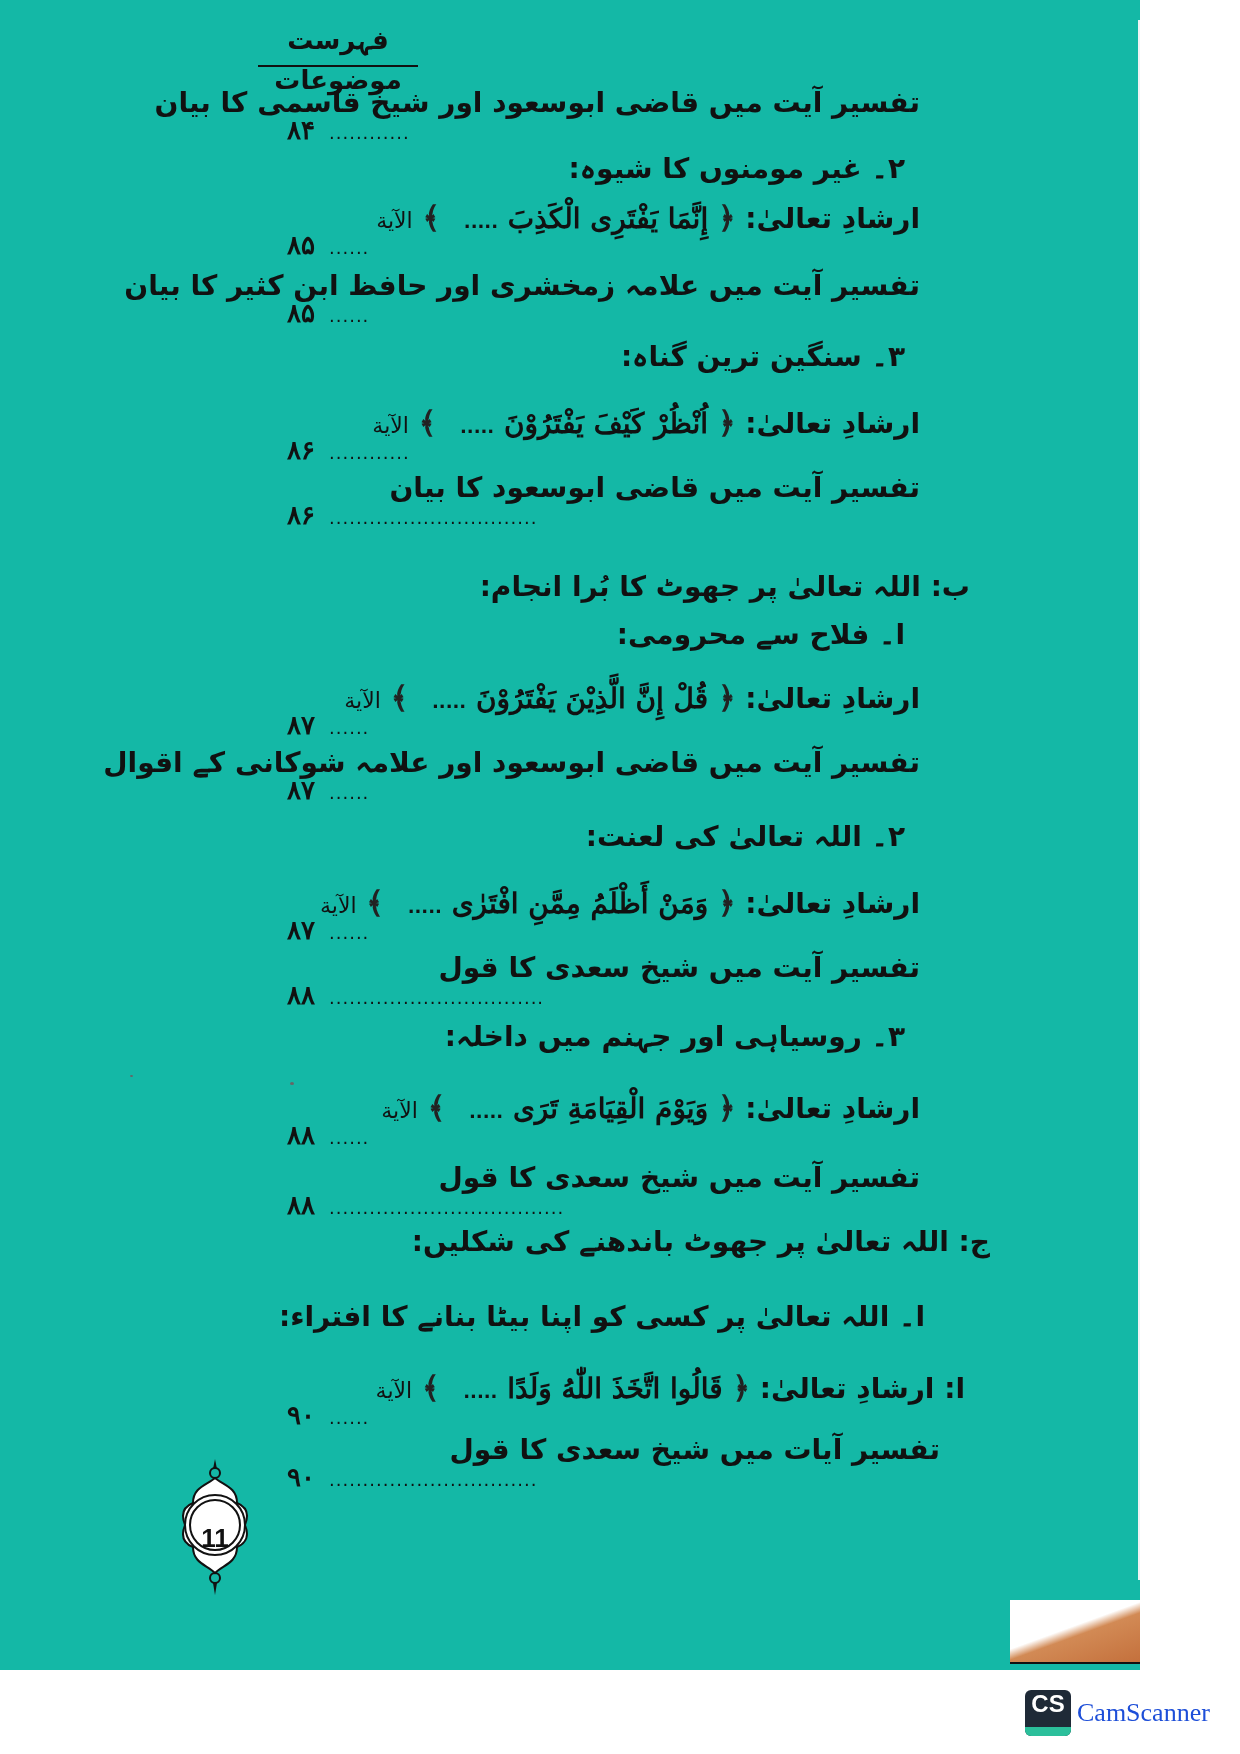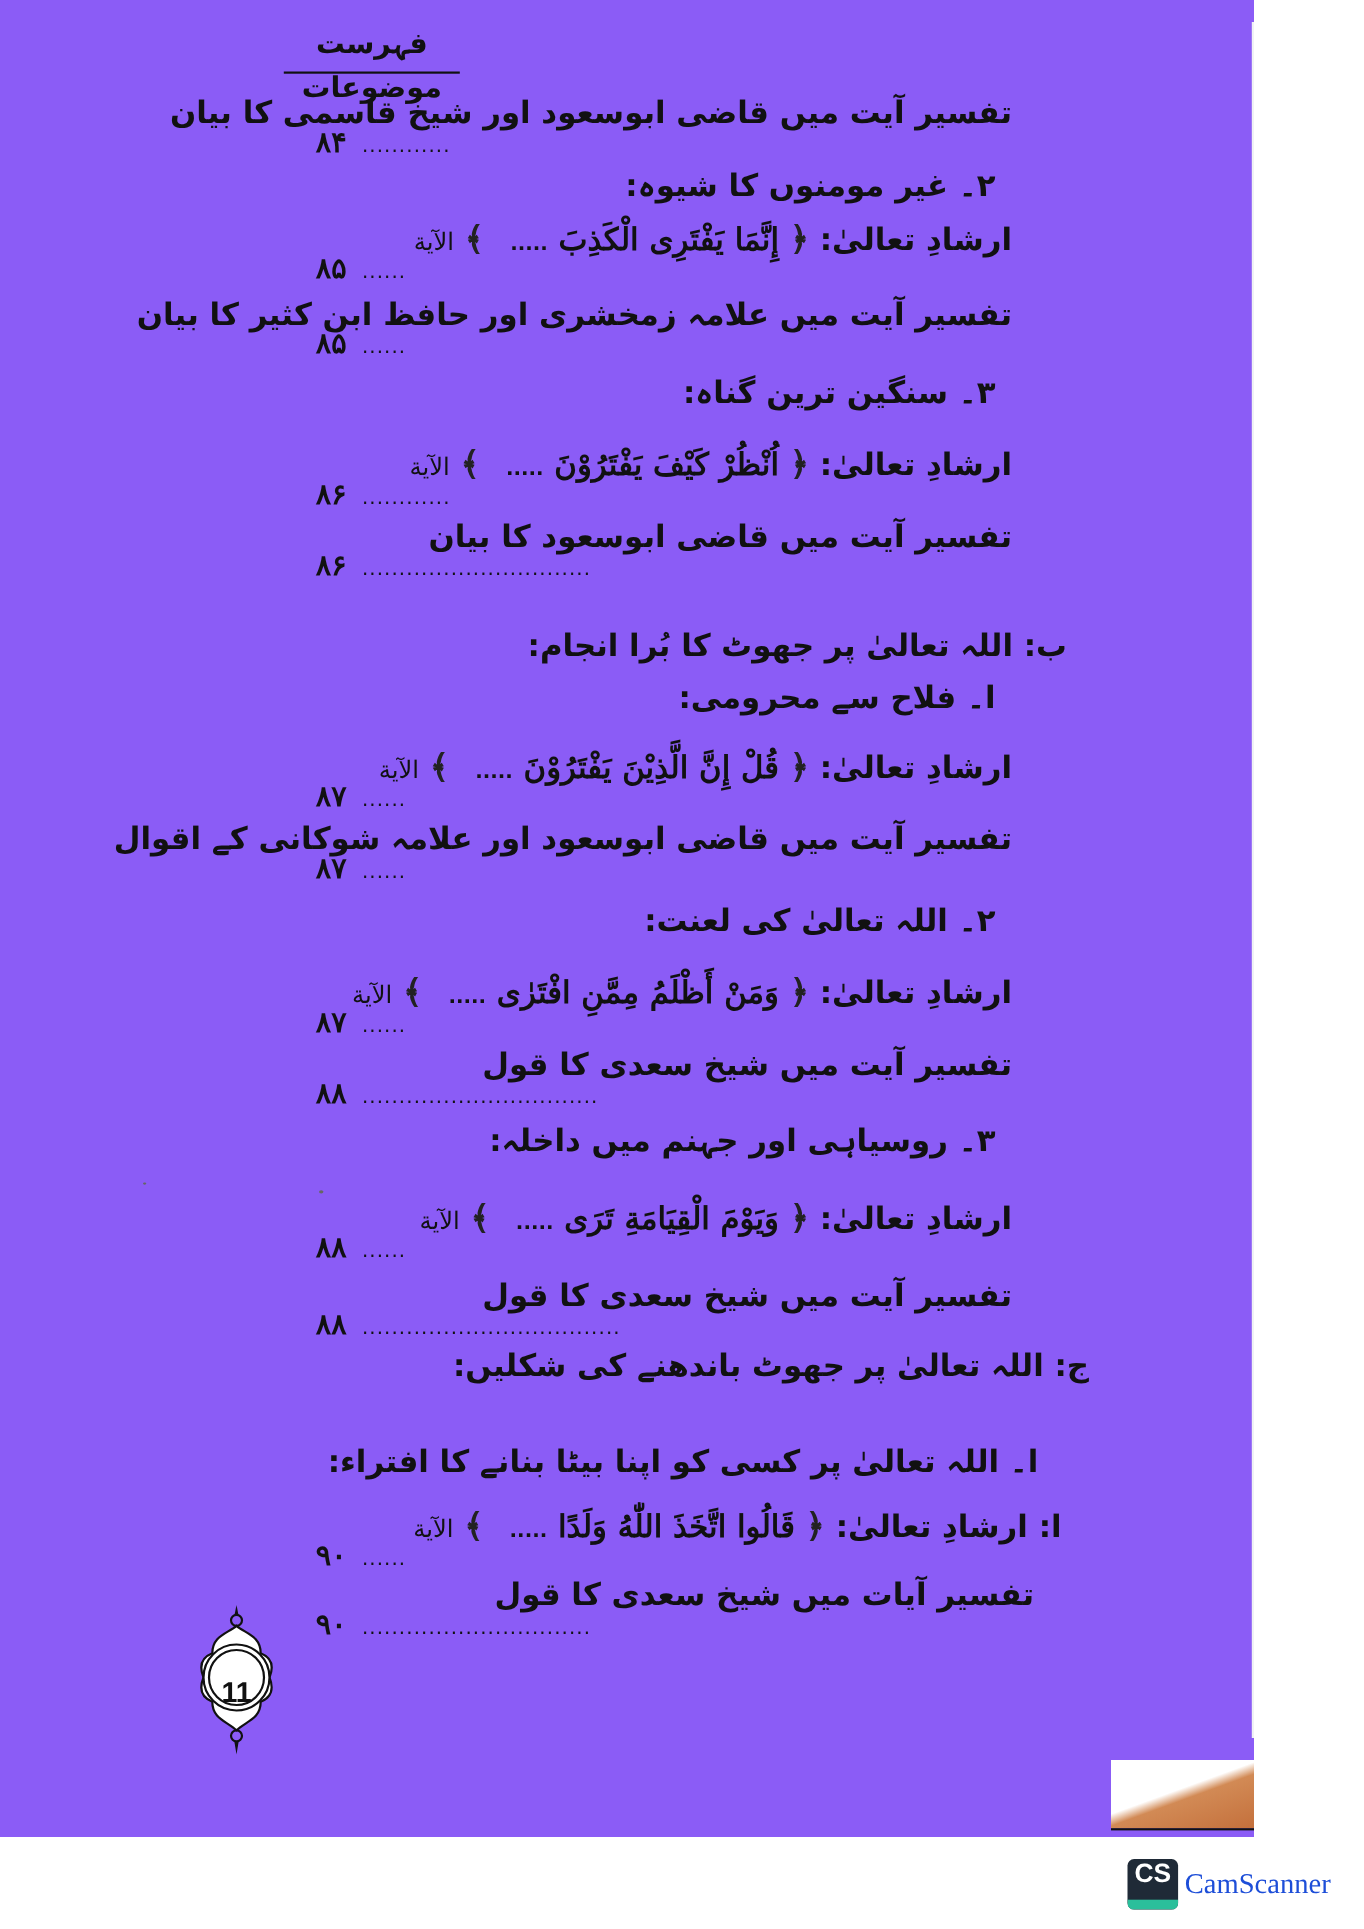--- a/index.html
+++ b/index.html
@@ -2,21 +2,21 @@
 <html><head>
 <meta charset="utf-8">
 <style>
   html, body { margin: 0; padding: 0; background: #ffffff; }
   body {
     width: 1240px; height: 1754px; position: relative; overflow: hidden;
     font-family: "DejaVu Sans", sans-serif; color: #111;
   }
   .page {
     position: absolute; left: 0; top: 0; width: 1140px; height: 1670px;
-    background: #8b5cf6;
+    background: #14b8a6;
   }
   .page-edge {
     position: absolute; left: 1138px; top: 20px; width: 2px; height: 1560px;
     background: #f0f2f4;
   }
   .header {
     position: absolute; left: 258px; top: 20px; width: 160px; height: 45px;
     border-bottom: 2px solid #111;
     direction: rtl; text-align: center;
     font-size: 26px; font-weight: bold; line-height: 40px;
@@ -235,21 +235,21 @@
         <span class="pg">۸۸</span>
         <span class="dots">...................................</span>
       </div>
   </div>
 
   <div class="heading" style="top:1225px; right:150px;">
     <span>ج:</span>
     <span>اللہ تعالیٰ پر جھوٹ باندھنے کی شکلیں:</span>
   </div>
 
-  <div class="heading" style="top:1300px; right:196px;margin-top:12px;">
+  <div class="heading" style="top:1300px; right:215px;">
     <span>ا۔</span>
     <span>اللہ تعالیٰ پر کسی کو اپنا بیٹا بنانے کا افتراء:</span>
   </div>
 
   <div class="entry" style="top:1370px; right:175px;">
     <div class="title">
       <span>ا: ارشادِ تعالیٰ:</span>
       <span class="bracket">﴿</span>
       <span class="ayah">قَالُوا اتَّخَذَ اللّٰهُ وَلَدًا</span>
       <span class="dots">.....</span>

